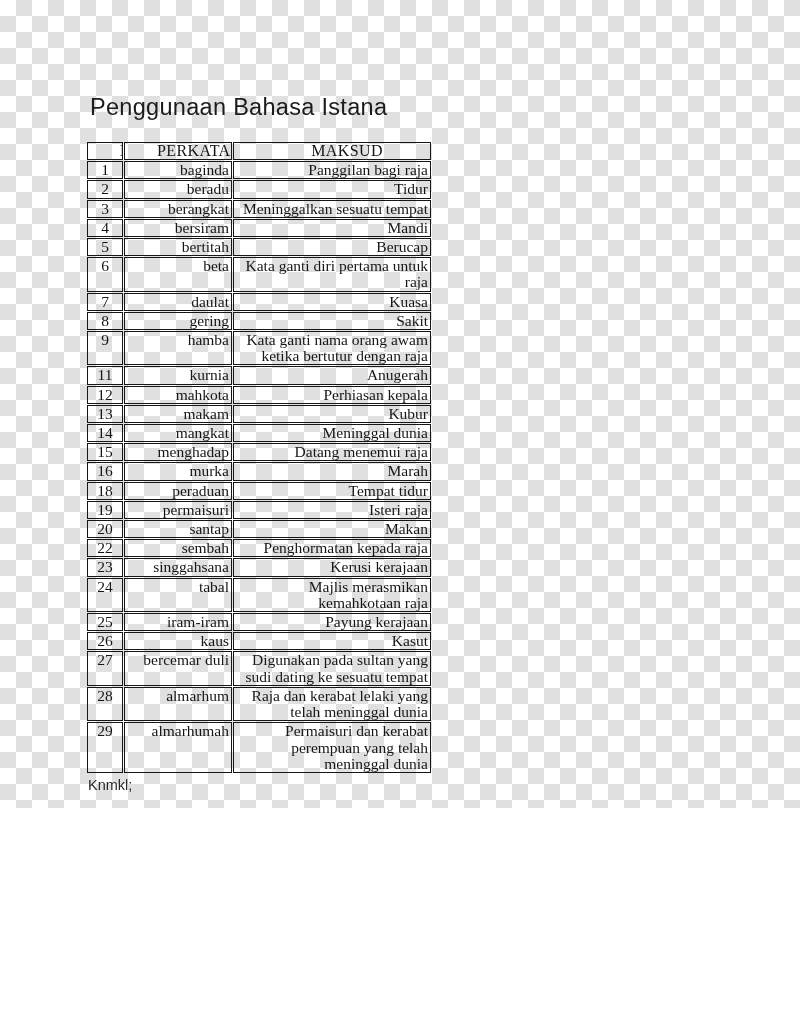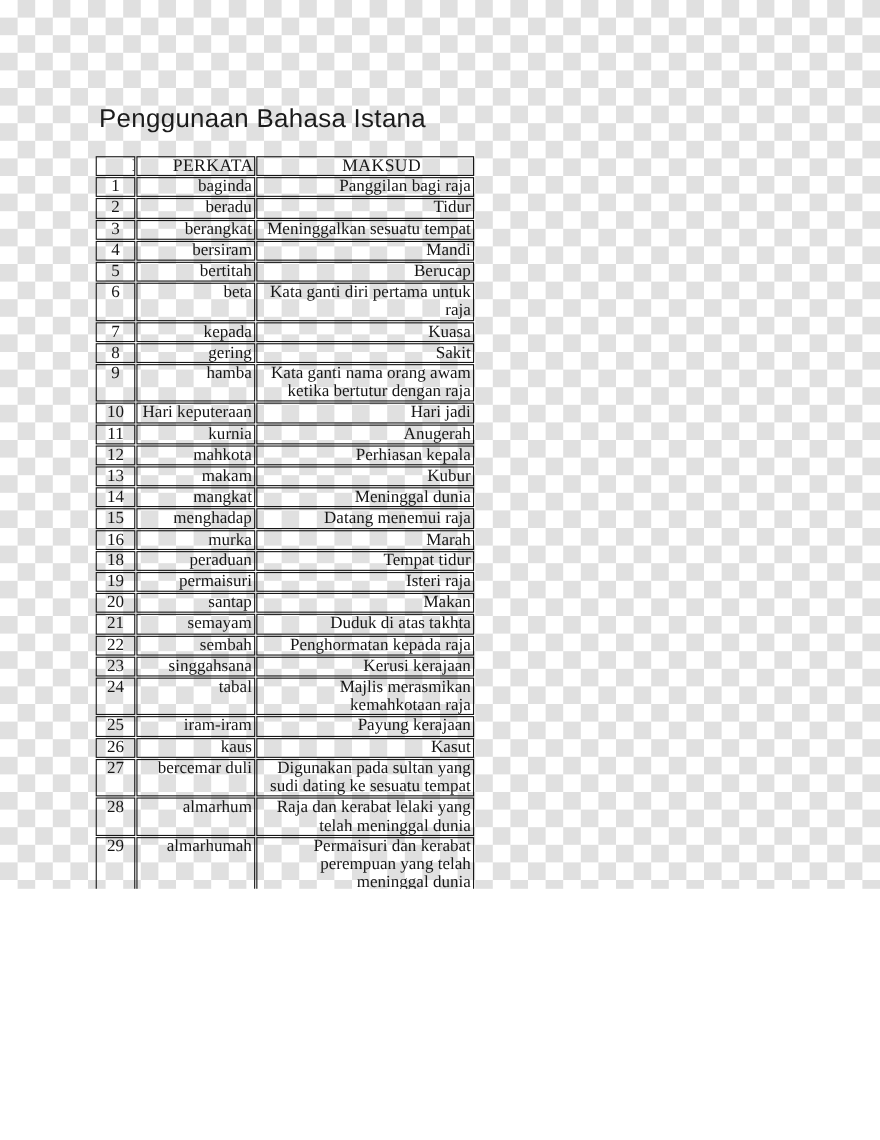--- a/index.html
+++ b/index.html
@@ -128,39 +128,34 @@
             <td class="word">bertitah</td>
             <td class="meaning">Berucap</td>
           </tr>
           <tr>
             <td class="bil">6</td>
             <td class="word">beta</td>
             <td class="meaning">Kata ganti diri pertama untuk raja</td>
           </tr>
           <tr>
             <td class="bil">7</td>
-            <td class="word">kepada</td>
+            <td class="word">daulat</td>
             <td class="meaning">Kuasa</td>
           </tr>
           <tr>
             <td class="bil">8</td>
             <td class="word">gering</td>
             <td class="meaning">Sakit</td>
           </tr>
           <tr>
             <td class="bil">9</td>
             <td class="word">hamba</td>
             <td class="meaning">Kata ganti nama orang awam ketika bertutur dengan raja</td>
           </tr>
           <tr>
-            <td class="bil">10</td>
-            <td class="word">Hari keputeraan</td>
-            <td class="meaning">Hari jadi</td>
-          </tr>
-          <tr>
             <td class="bil">11</td>
             <td class="word">kurnia</td>
             <td class="meaning">Anugerah</td>
           </tr>
           <tr>
             <td class="bil">12</td>
             <td class="word">mahkota</td>
             <td class="meaning">Perhiasan kepala</td>
           </tr>
           <tr>
@@ -192,25 +187,20 @@
             <td class="bil">19</td>
             <td class="word">permaisuri</td>
             <td class="meaning">Isteri raja</td>
           </tr>
           <tr>
             <td class="bil">20</td>
             <td class="word">santap</td>
             <td class="meaning">Makan</td>
           </tr>
           <tr>
-            <td class="bil">21</td>
-            <td class="word">semayam</td>
-            <td class="meaning">Duduk di atas takhta</td>
-          </tr>
-          <tr>
             <td class="bil">22</td>
             <td class="word">sembah</td>
             <td class="meaning">Penghormatan kepada raja</td>
           </tr>
           <tr>
             <td class="bil">23</td>
             <td class="word">singgahsana</td>
             <td class="meaning">Kerusi kerajaan</td>
           </tr>
           <tr>

